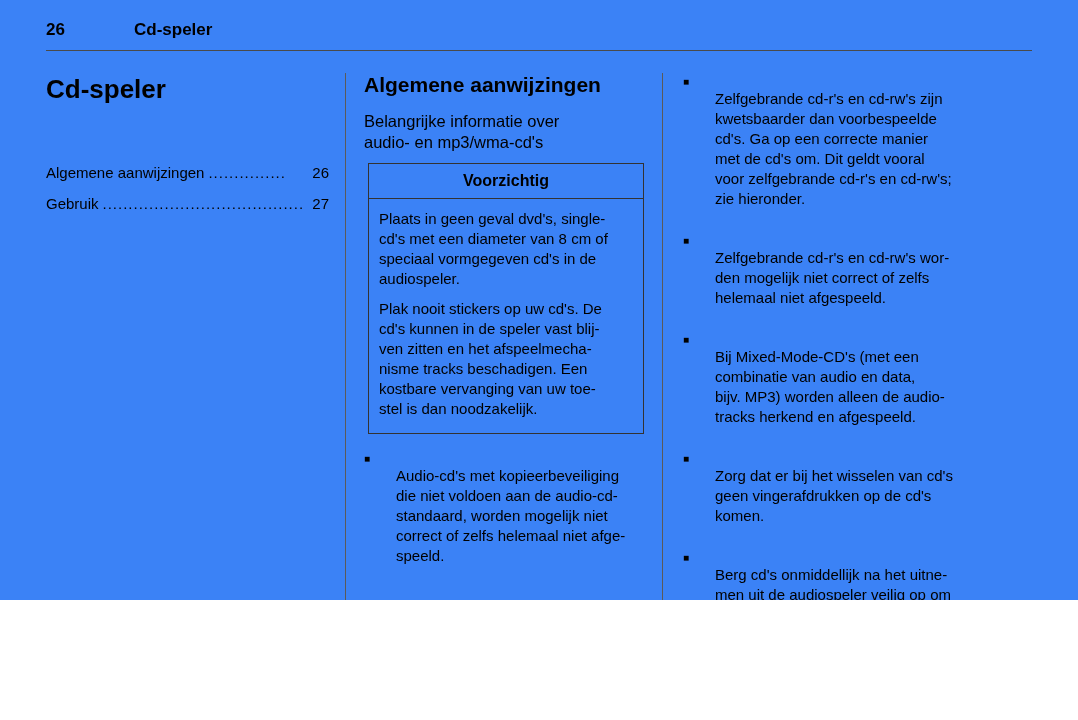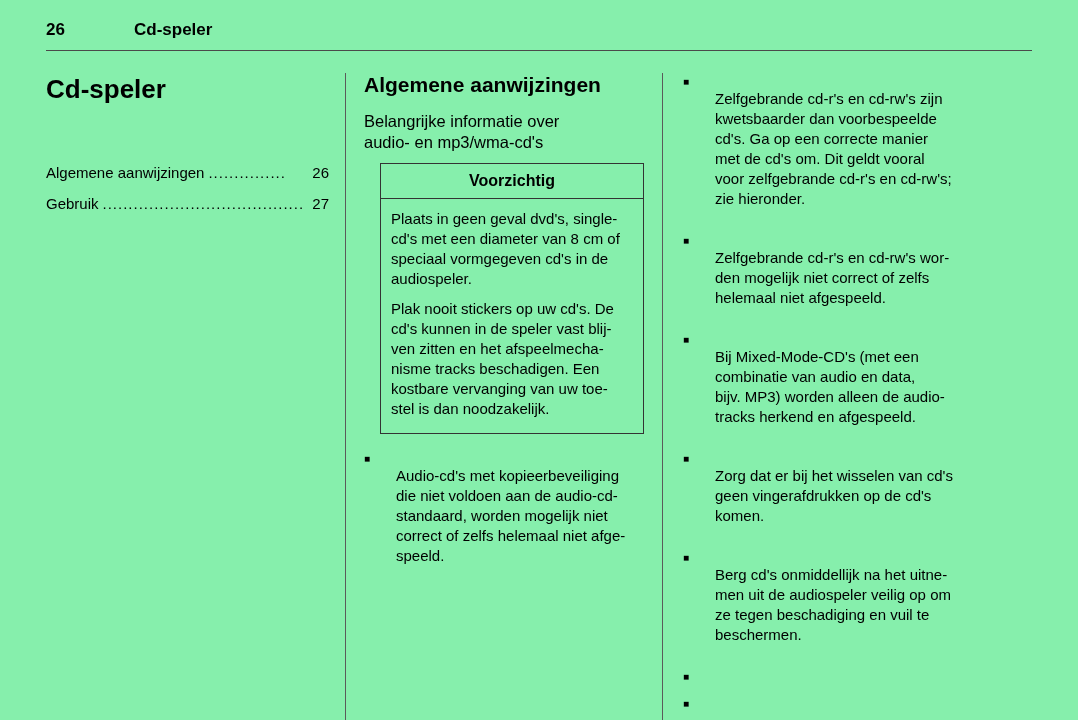--- a/index.html
+++ b/index.html
@@ -1,17 +1,17 @@
 <!DOCTYPE html>
 <html><head>
 <meta charset="utf-8">
 <style>
   html,body{margin:0;padding:0;background:#ffffff;}
   .page{
-    width:1078px;height:720px;box-sizing:border-box;background:#86efac;color:#000;
+    width:1078px;height:600px;box-sizing:border-box;background:#3b82f6;color:#000;
     font-family:"Liberation Sans","DejaVu Sans",sans-serif;
     padding:20px 46px 0 46px;overflow:hidden;
   }
   
   .hdr{display:flex;align-items:baseline;}
   .hdr .pagenum{font-size:17px;font-weight:bold;width:88px;}
   .hdr .chapter{font-size:17px;font-weight:bold;}
   .hdr-rule{border:none;border-top:1px solid #4a4a4a;margin:10px 0 0 0;}
   
   .columns{display:flex;align-items:stretch;margin-top:22px;}
@@ -24,21 +24,21 @@
   h1.title{font-size:26px;line-height:28px;margin:2px 0 0 0;font-weight:bold;}
   .toc{margin-top:60px;}
   .toc-item{display:flex;white-space:nowrap;margin-bottom:11px;cursor:pointer;}
   .toc-item .label{flex:0 0 auto;}
   .toc-item .dots{flex:1 1 auto;overflow:hidden;margin:0 4px;letter-spacing:1px;}
   .toc-item .pg{flex:0 0 auto;}
   
   h2.heading{font-size:21px;line-height:24px;margin:0 0 6px 0;font-weight:bold;}
   h3.subheading{font-size:16.5px;line-height:21px;margin:14px 0 10px 0;font-weight:normal;}
   .lines{white-space:pre-line;margin:0 0 10px 0;}
-  .caution{border:1px solid #333;margin:4px 0 16px 16px;}
+  .caution{border:1px solid #333;margin:4px 0 16px 4px;}
   .caution .caution-title{
     text-align:center;font-weight:bold;font-size:16px;
     padding:7px 0 7px 0;border-bottom:1px solid #333;
   }
   .caution .caution-body{padding:10px 10px 4px 10px;}
   
   .bullet-item{display:flex;margin:0 0 7px 0;}
   .bullet-item .marker{
     flex:0 0 16px;font-size:10px;line-height:20px;transform:translateY(-1px);
   }

